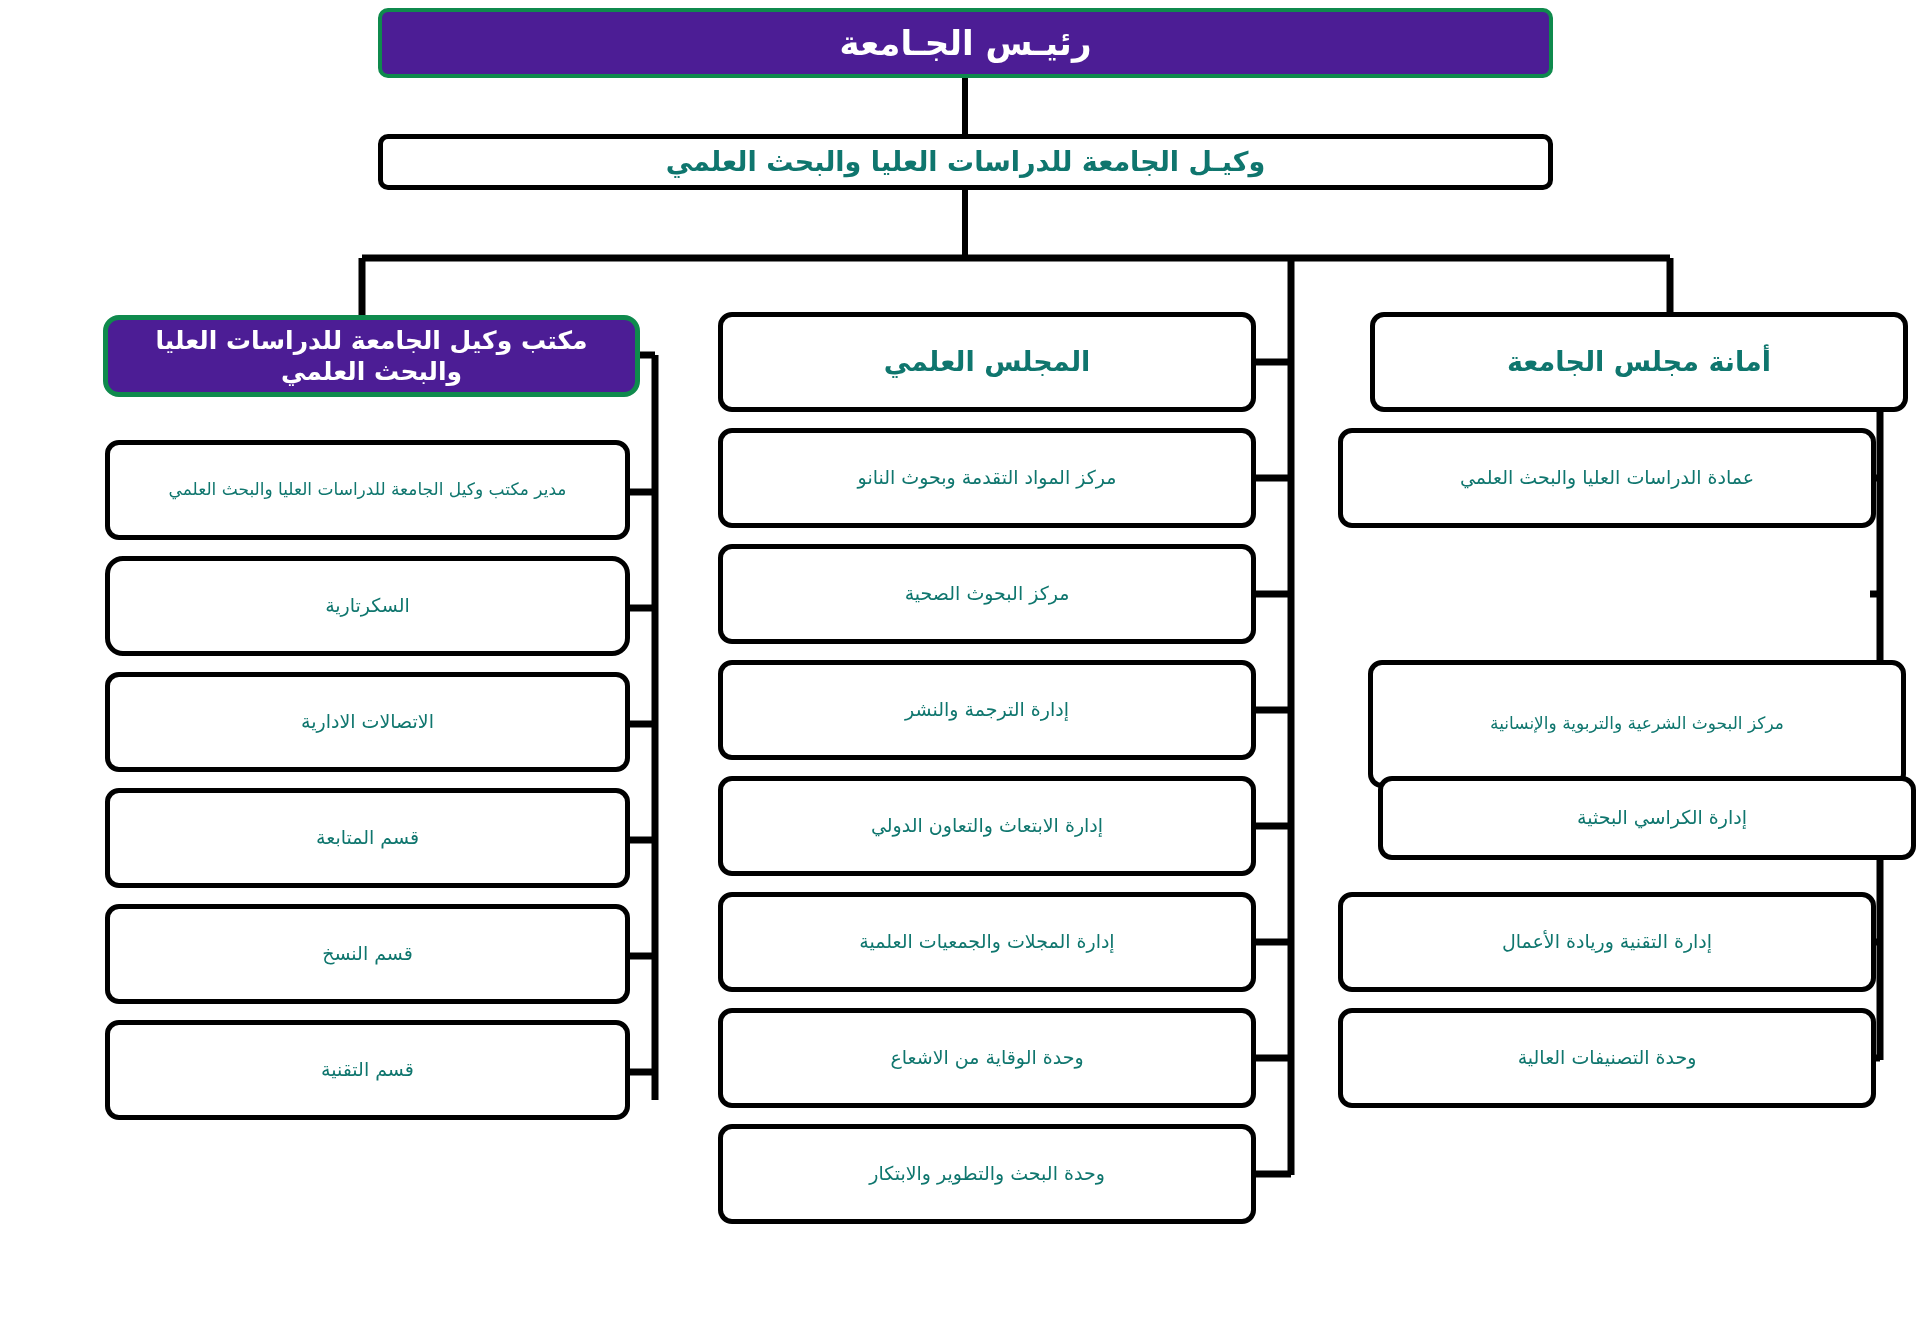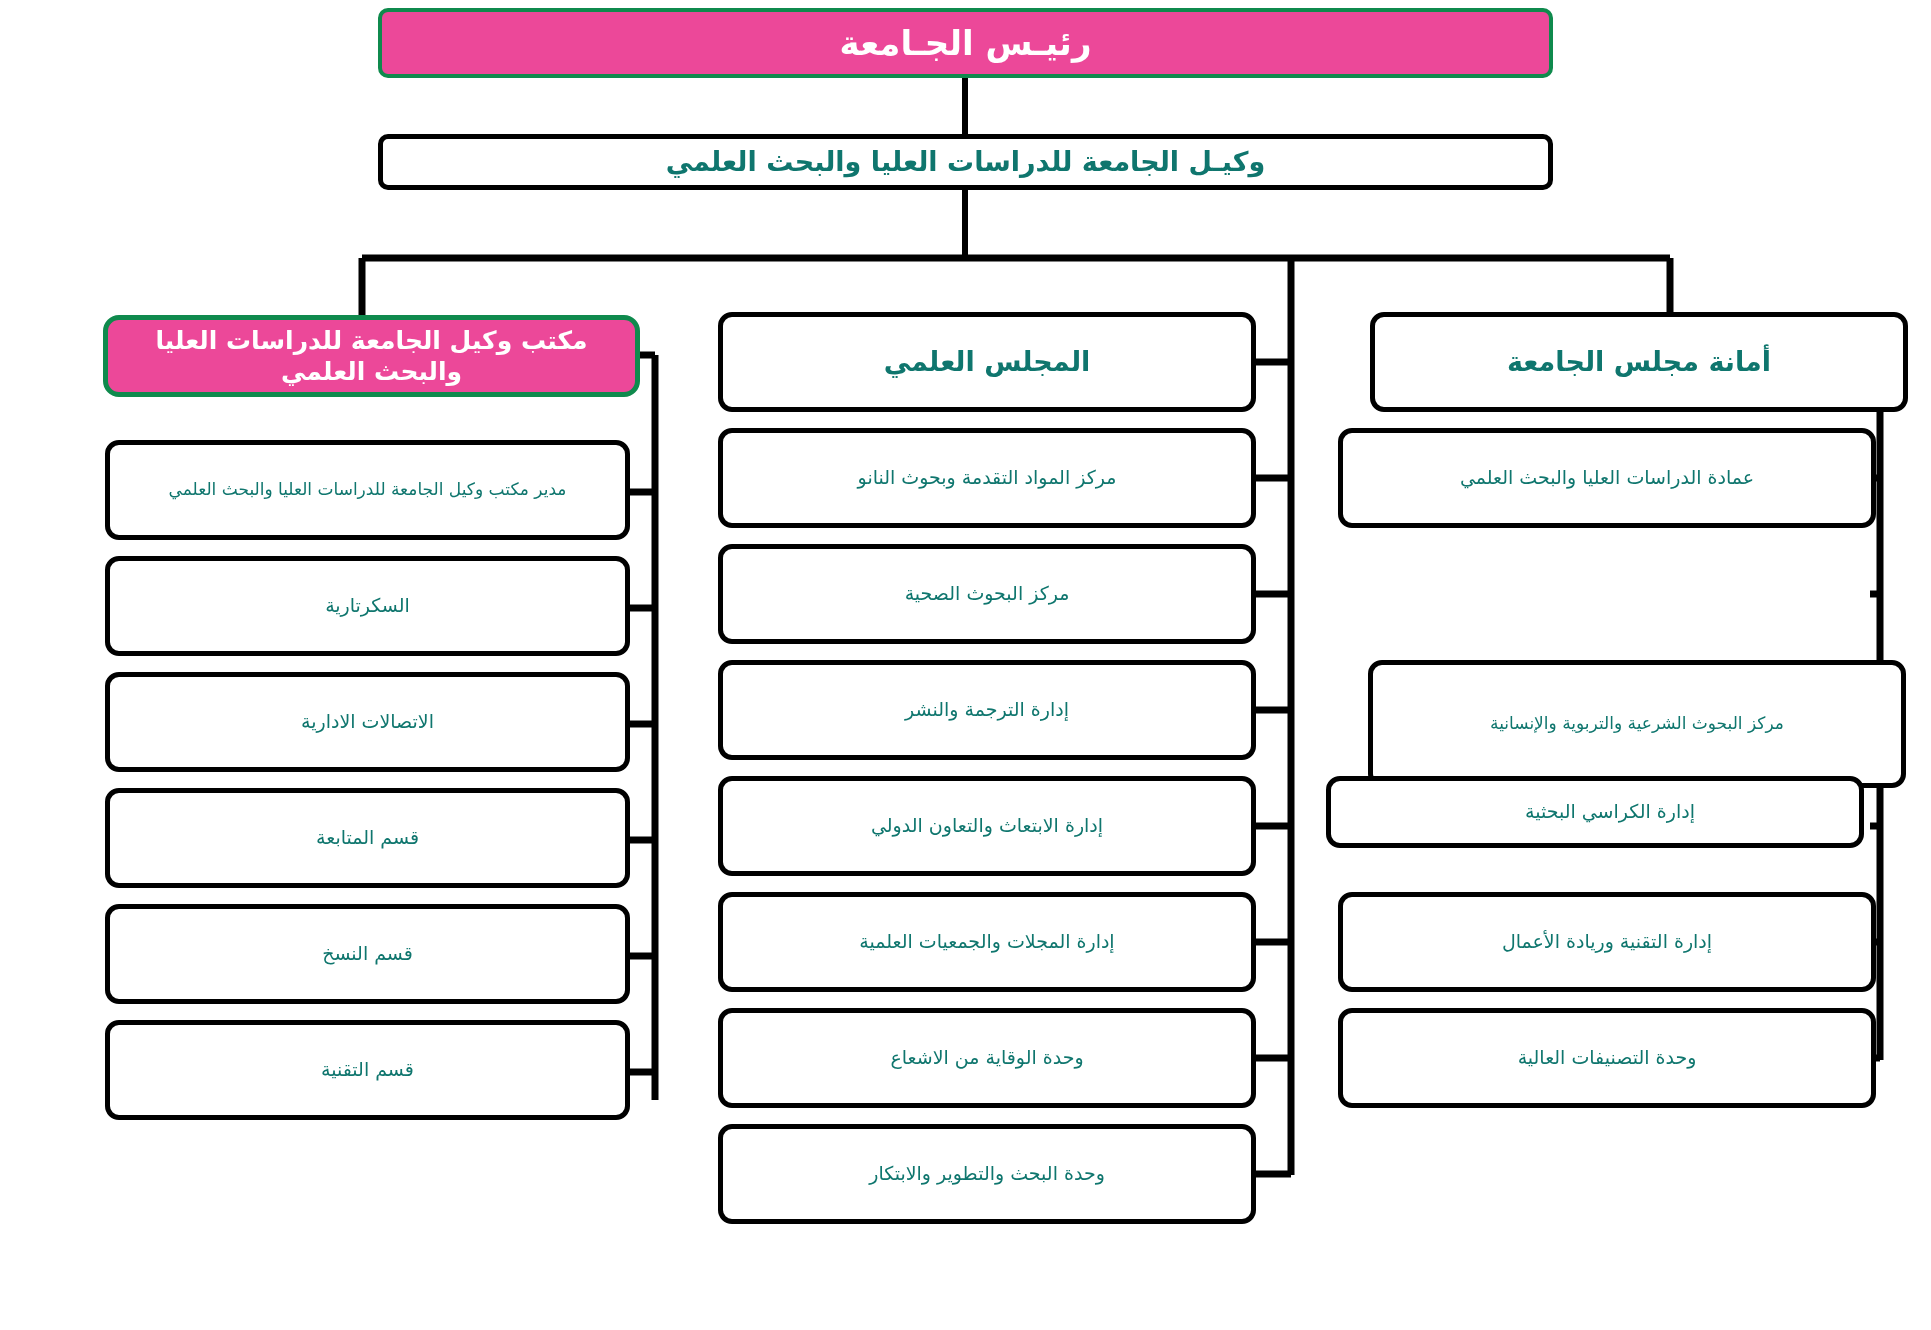--- a/index.html
+++ b/index.html
@@ -10,21 +10,21 @@
   }
   #chart{position:absolute;left:0;top:0;width:1931px;height:1330px;}
   .node{
     position:absolute;box-sizing:border-box;
     display:flex;align-items:center;justify-content:center;
     text-align:center;line-height:1.25;
     border:4px solid #000000;border-radius:14px;background:#ffffff;color:#0f766e;
     padding:4px 14px;direction:rtl;
   }
   .node.green{
-    background:#ec4899;border-color:#0f8a4d;color:#ffffff;font-weight:bold;
+    background:#4c1d95;border-color:#0f8a4d;color:#ffffff;font-weight:bold;
   }
   .root{border-radius:10px;font-size:34px;font-weight:bold;}
   .lvl2{font-size:27px;font-weight:bold;border-width:5px;border-radius:10px;}
   .head{font-size:27px;font-weight:bold;border-width:5px;}
   .head.green{font-size:25px;border-radius:16px;}
   .leaf{font-size:19px;font-weight:normal;border-width:5px;}
   .leaf.small{font-size:17px;}
   svg.links{position:absolute;left:0;top:0;width:1931px;height:1330px;pointer-events:none;}
 </style>
 </head>
@@ -81,21 +81,21 @@
     <span>وكيـل الجامعة للدراسات العليا والبحث العلمي</span>
   </div>
 
   <div class="node head green" style="left:103px;top:315px;width:537px;height:82px;">
     <span>مكتب وكيل الجامعة للدراسات العليا والبحث العلمي</span>
   </div>
 
   <div class="node leaf small" style="left:105px;top:440px;width:525px;height:100px;">
     <span>مدير مكتب وكيل الجامعة للدراسات العليا والبحث العلمي</span>
   </div>
-  <div class="node leaf" style="left:105px;top:556px;width:525px;height:100px;">
+  <div class="node leaf" style="left:105px;top:556px;width:525px;height:100px;border-radius:18px;">
     <span>السكرتارية</span>
   </div>
   <div class="node leaf" style="left:105px;top:672px;width:525px;height:100px;">
     <span>الاتصالات الادارية</span>
   </div>
   <div class="node leaf" style="left:105px;top:788px;width:525px;height:100px;">
     <span>قسم المتابعة</span>
   </div>
   <div class="node leaf" style="left:105px;top:904px;width:525px;height:100px;">
     <span>قسم النسخ</span>
@@ -133,21 +133,21 @@
   <div class="node head" style="left:1338px;top:312px;width:538px;height:100px;margin-left:32px;">
     <span>أمانة مجلس الجامعة</span>
   </div>
 
   <div class="node leaf" style="left:1338px;top:428px;width:538px;height:100px;">
     <span>عمادة الدراسات العليا والبحث العلمي</span>
   </div>
   <div class="node leaf small" style="left:1368px;top:660px;width:538px;height:128px;">
     <span>مركز البحوث الشرعية والتربوية والإنسانية</span>
   </div>
-  <div class="node leaf" style="left:1326px;top:776px;width:538px;height:72px;padding-left:44px;">
+  <div class="node leaf" style="left:1378px;top:776px;width:538px;height:84px;padding-left:44px;">
     <span>إدارة الكراسي البحثية</span>
   </div>
   <div class="node leaf" style="left:1338px;top:892px;width:538px;height:100px;">
     <span>إدارة التقنية وريادة الأعمال</span>
   </div>
   <div class="node leaf" style="left:1338px;top:1008px;width:538px;height:100px;">
     <span>وحدة التصنيفات العالية</span>
   </div>
 
 </div>

